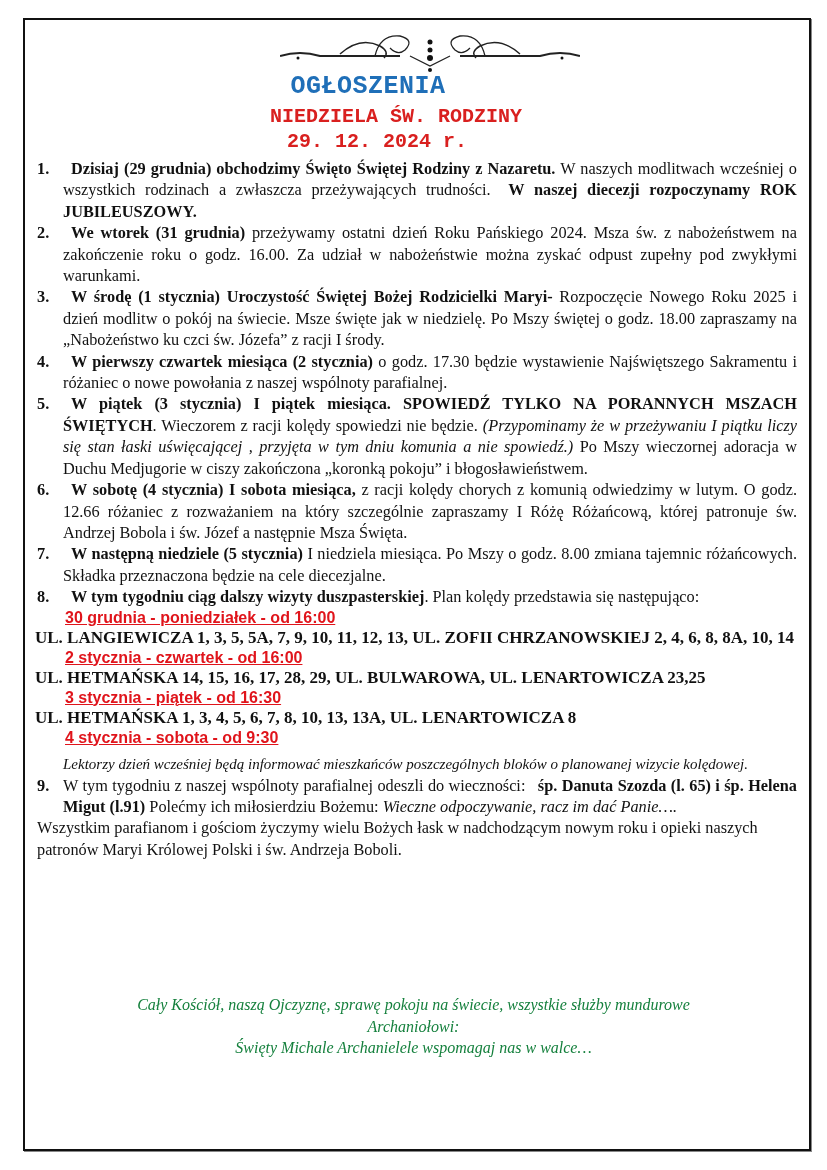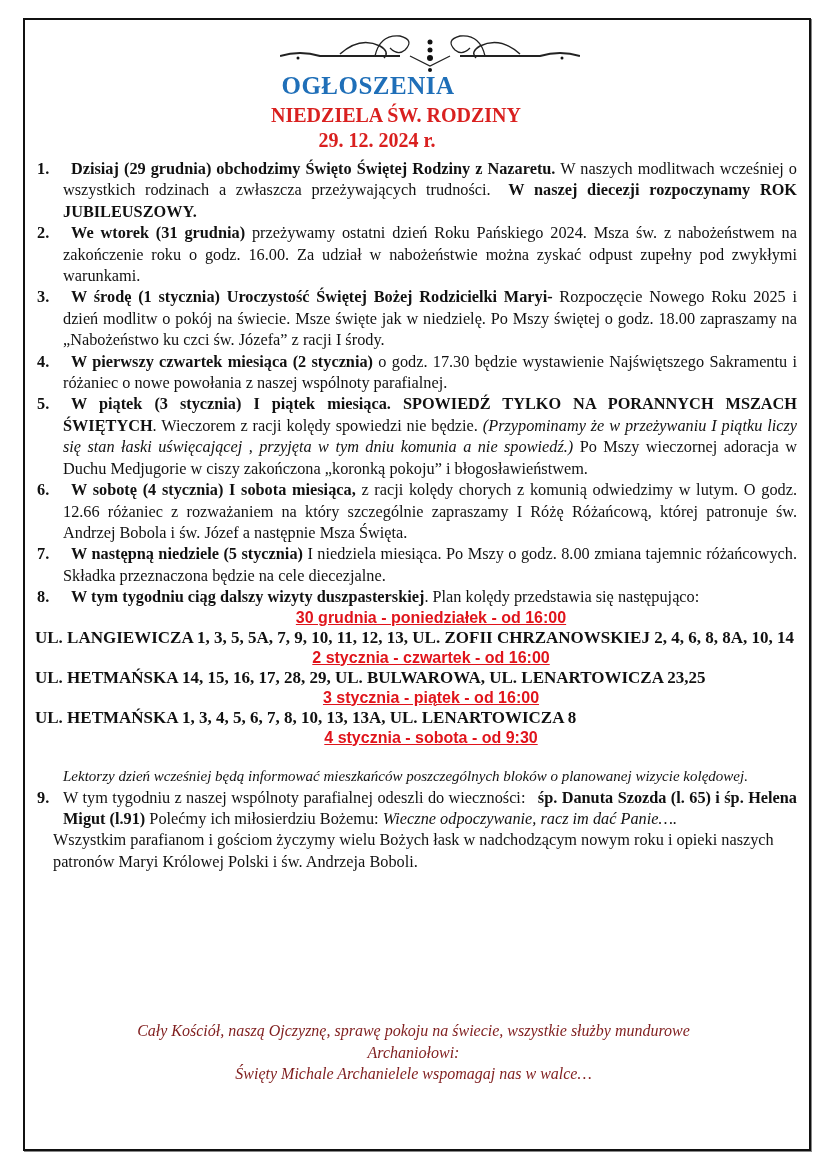--- a/index.html
+++ b/index.html
@@ -2,40 +2,40 @@
 <html><head>
 <meta charset="utf-8">
 <style>
   html, body { margin: 0; padding: 0; background: #ffffff; }
   body { width: 827px; height: 1170px; position: relative; overflow: hidden;
          font-family: "DejaVu Serif", "Liberation Serif", serif; color: #111; }
   .frame { position: absolute; left: 23px; top: 18px; width: 788px; height: 1133px;
            border: 2px solid #111; box-shadow: 1px 1px 0 #888; box-sizing: border-box; }
   .ornament { position: absolute; left: 280px; top: 26px; width: 300px; height: 48px; }
   .title { position: absolute; top: 72px; left: 0; width: 744px; text-align: center;
-           font-family: Liberation Serif, serif; font-weight: bold; }
+           font-family: Liberation Mono, monospace; font-weight: bold; }
   .title .t1 { color: #1f6fb8; font-size: 25px; letter-spacing: 0.5px; position: relative; left: -4px; }
   .title .t2 { color: #d9201f; font-size: 20px; margin-top: 4px; position: relative; left: 24px; }
   .title .t3 { color: #d9201f; font-size: 20px; margin-top: 2px; position: relative; left: 5px; }
   .content { position: absolute; left: 37px; top: 158px; width: 760px;
              font-family: "Liberation Serif", serif; font-size: 16.3px; line-height: 21.4px; }
   ol.items { list-style: none; margin: 0; padding: 0; }
   ol.items li { position: relative; padding-left: 26px; text-align: justify; }
   ol.items li .num { position: absolute; left: 0; top: 0; font-weight: bold; }
   b { font-weight: bold; margin-left: 8px; }
   i { font-style: italic; }
   .sched-day { color: #e0141b; font-family: "Liberation Sans", sans-serif; font-weight: bold;
-               font-size: 16px; text-decoration: underline; padding-left: 28px; line-height: 20px; text-align: center; }
+               font-size: 16px; text-decoration: underline; padding-left: 28px; line-height: 20px; }
   .sched-streets { font-family: "Liberation Serif", serif; font-weight: bold; font-size: 17px;
                    line-height: 20px; margin-left: -2px; white-space: nowrap; }
-  .note { font-style: italic; padding-left: 26px; text-align: justify; font-size: 15px; line-height: 21px; margin-top: 18px; }
+  .note { font-style: italic; padding-left: 26px; text-align: justify; font-size: 15px; line-height: 21px; margin-top: 6px; }
   .item9 { margin-top: 12px; }
-  .closing { margin-top: 0; text-align: left; margin-left: 16px; }
-  .prayer { position: absolute; left: 60px; top: 1020px; width: 707px; text-align: center;
-            color: #7f1d1d; font-style: italic; font-family: "Liberation Serif", serif;
+  .closing { margin-top: 0; text-align: left; }
+  .prayer { position: absolute; left: 60px; top: 994px; width: 707px; text-align: center;
+            color: #15803d; font-style: italic; font-family: "Liberation Serif", serif;
             font-size: 16px; line-height: 21.5px; }
 </style>
 </head>
 <body>
 
 <div class="frame"></div>
 
 <svg class="ornament" viewBox="0 0 300 48">
   <path d="M0 30 Q20 24 40 30 L120 30" stroke="#222" stroke-width="2" fill="none"></path>
   <path d="M180 30 L260 30 Q280 24 300 30" stroke="#222" stroke-width="2" fill="none"></path>
@@ -92,21 +92,21 @@
       <span class="num">8.</span>
       <b>W tym tygodniu ciąg dalszy wizyty duszpasterskiej</b><span>. Plan kolędy przedstawia się następująco:</span>
     </li>
   </ol>
 
   <div>
     <div class="sched-day">30 grudnia - poniedziałek - od 16:00</div>
     <div class="sched-streets">UL. LANGIEWICZA 1, 3, 5, 5A, 7, 9, 10, 11, 12, 13, UL. ZOFII CHRZANOWSKIEJ 2, 4, 6, 8, 8A, 10, 14</div>
     <div class="sched-day">2 stycznia - czwartek - od 16:00</div>
     <div class="sched-streets">UL. HETMAŃSKA 14, 15, 16, 17, 28, 29, UL. BULWAROWA, UL.  LENARTOWICZA 23,25</div>
-    <div class="sched-day">3 stycznia - piątek - od 16:00</div>
+    <div class="sched-day">3 stycznia - piątek - od 16:30</div>
     <div class="sched-streets">UL. HETMAŃSKA 1, 3, 4, 5, 6, 7, 8, 10, 13, 13A, UL.  LENARTOWICZA 8</div>
     <div class="sched-day">4 stycznia - sobota - od 9:30</div>
   </div>
 
   <div class="note">Lektorzy dzień wcześniej będą informować mieszkańców poszczególnych bloków o planowanej   wizycie kolędowej.</div>
 
   <ol class="items item9">
     <li>
       <span class="num">9.</span>
       <span>W tym tygodniu z naszej wspólnoty parafialnej odeszli do wieczności: </span><b>śp. Danuta Szozda (l. 65) i śp. Helena Migut (l.91)</b><span> Polećmy ich miłosierdziu Bożemu: </span><i>Wieczne odpoczywanie, racz im dać Panie….</i>

